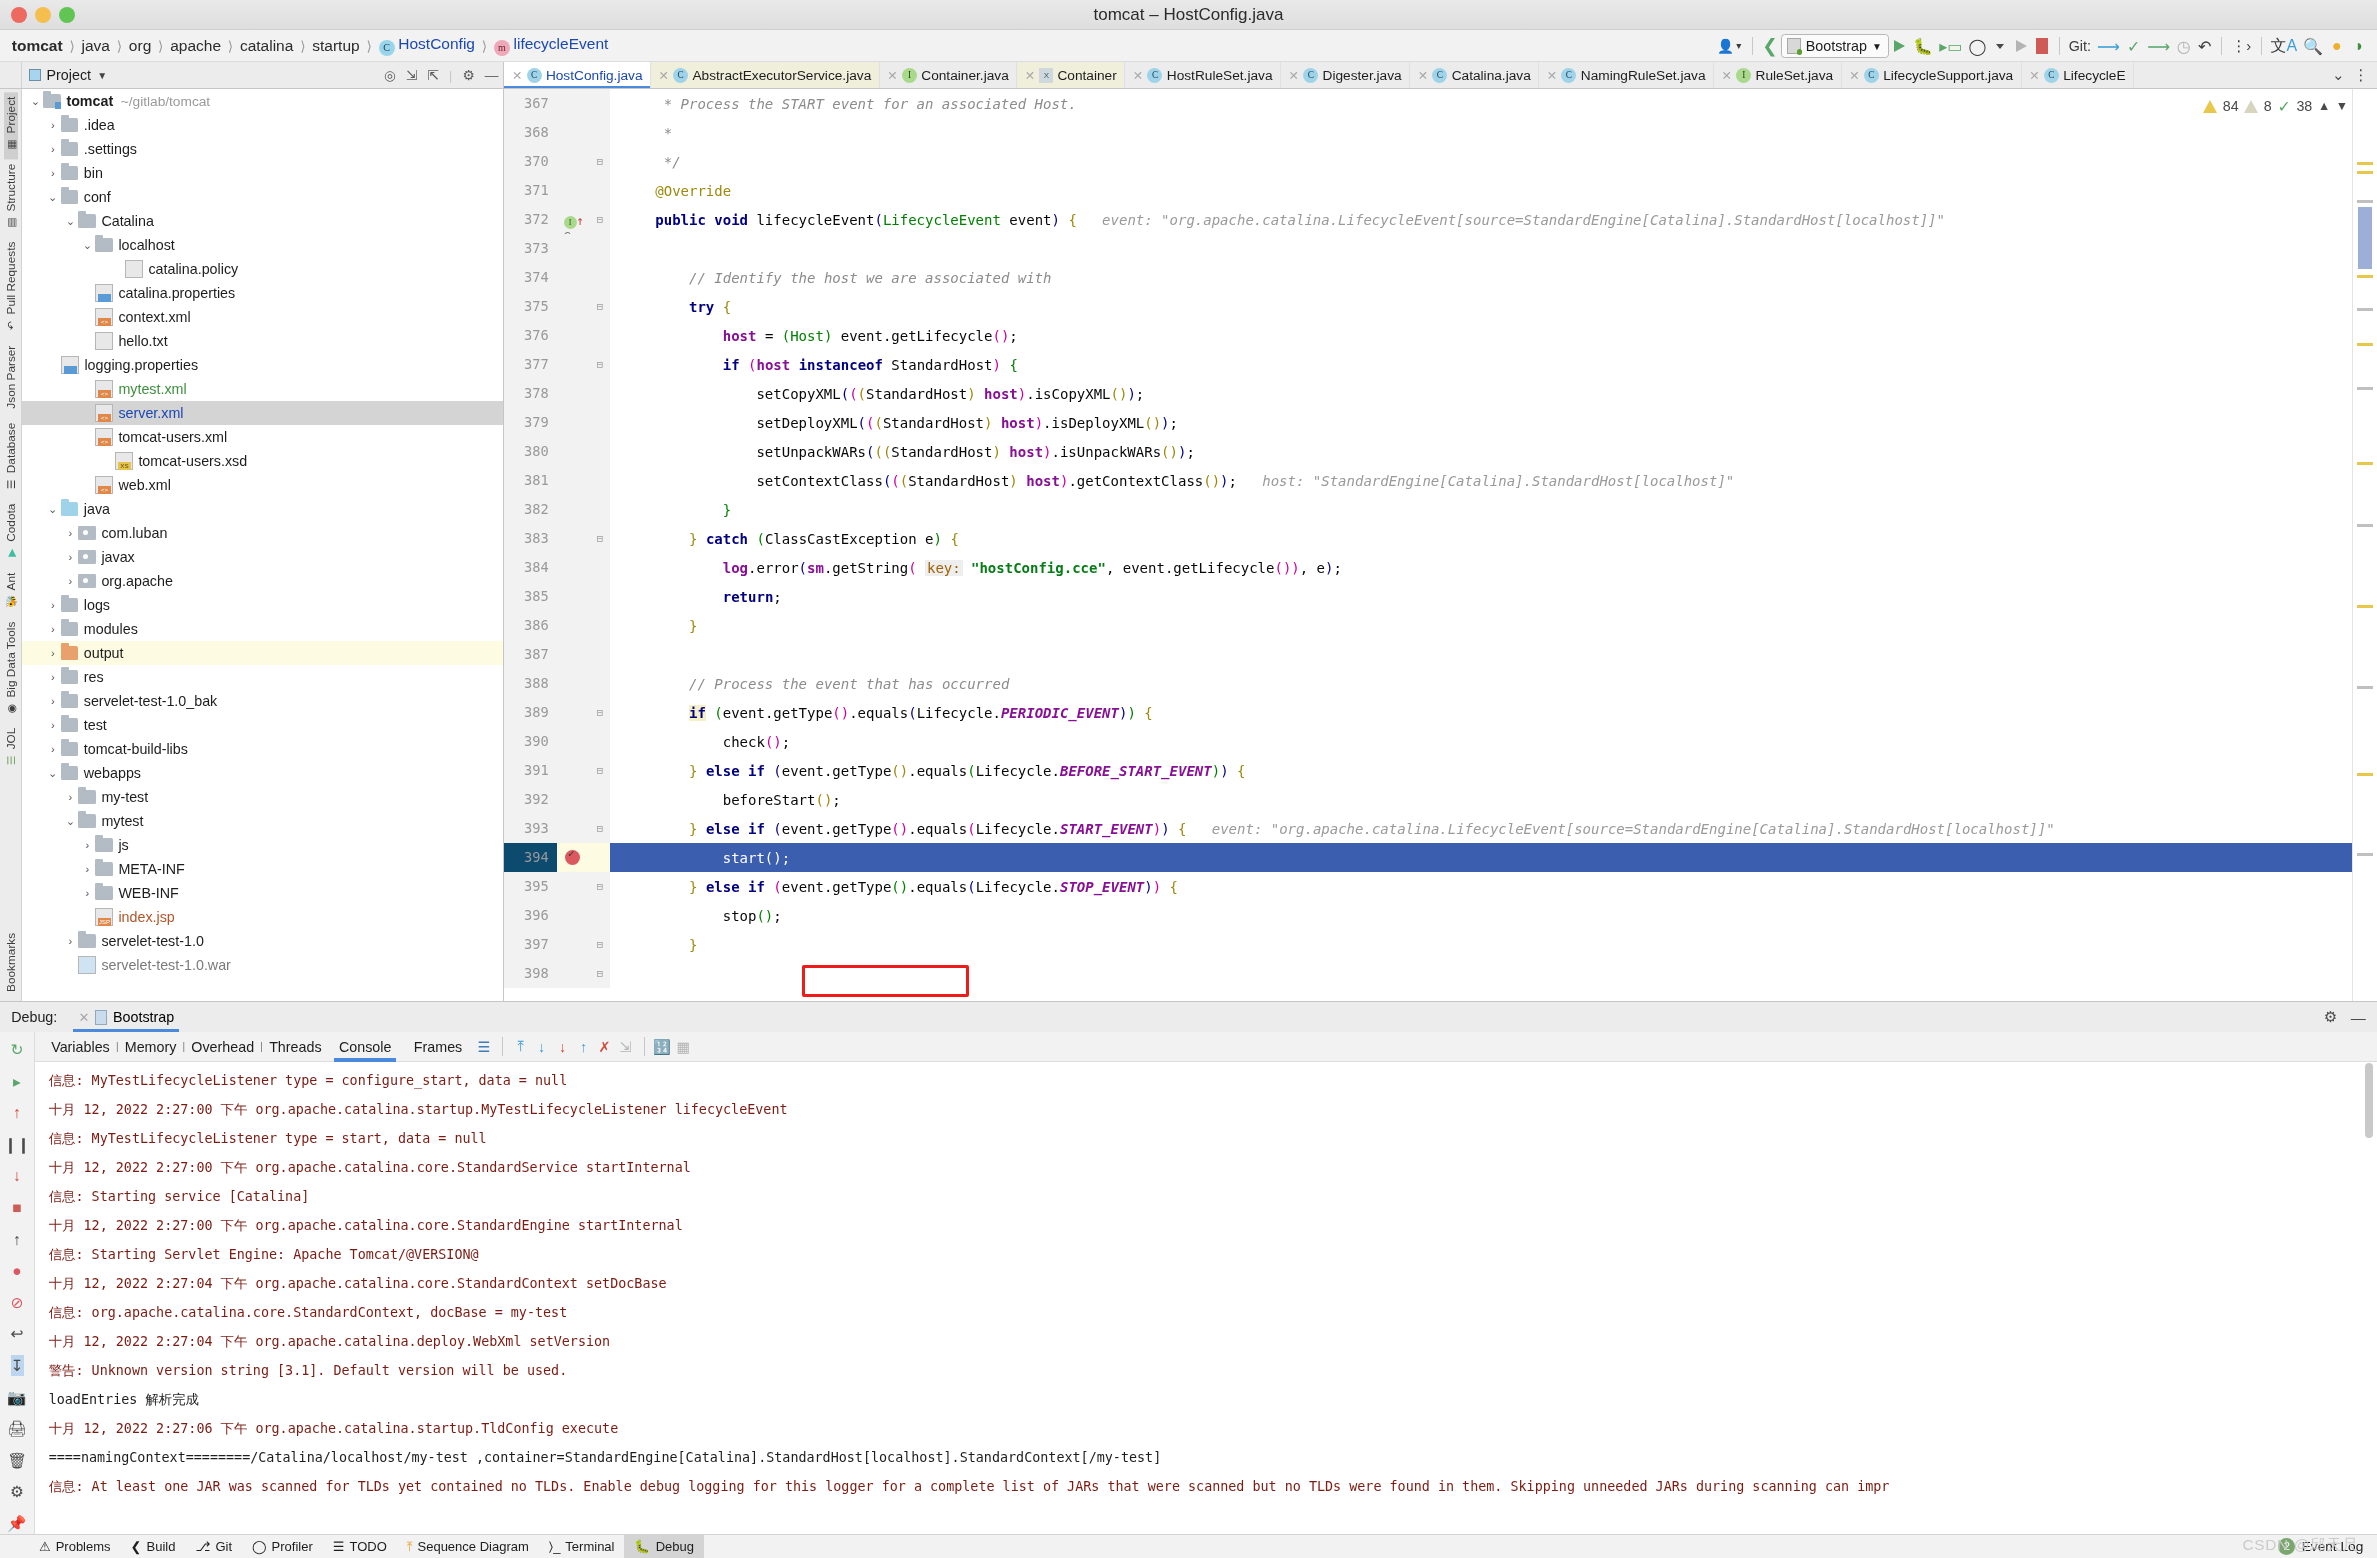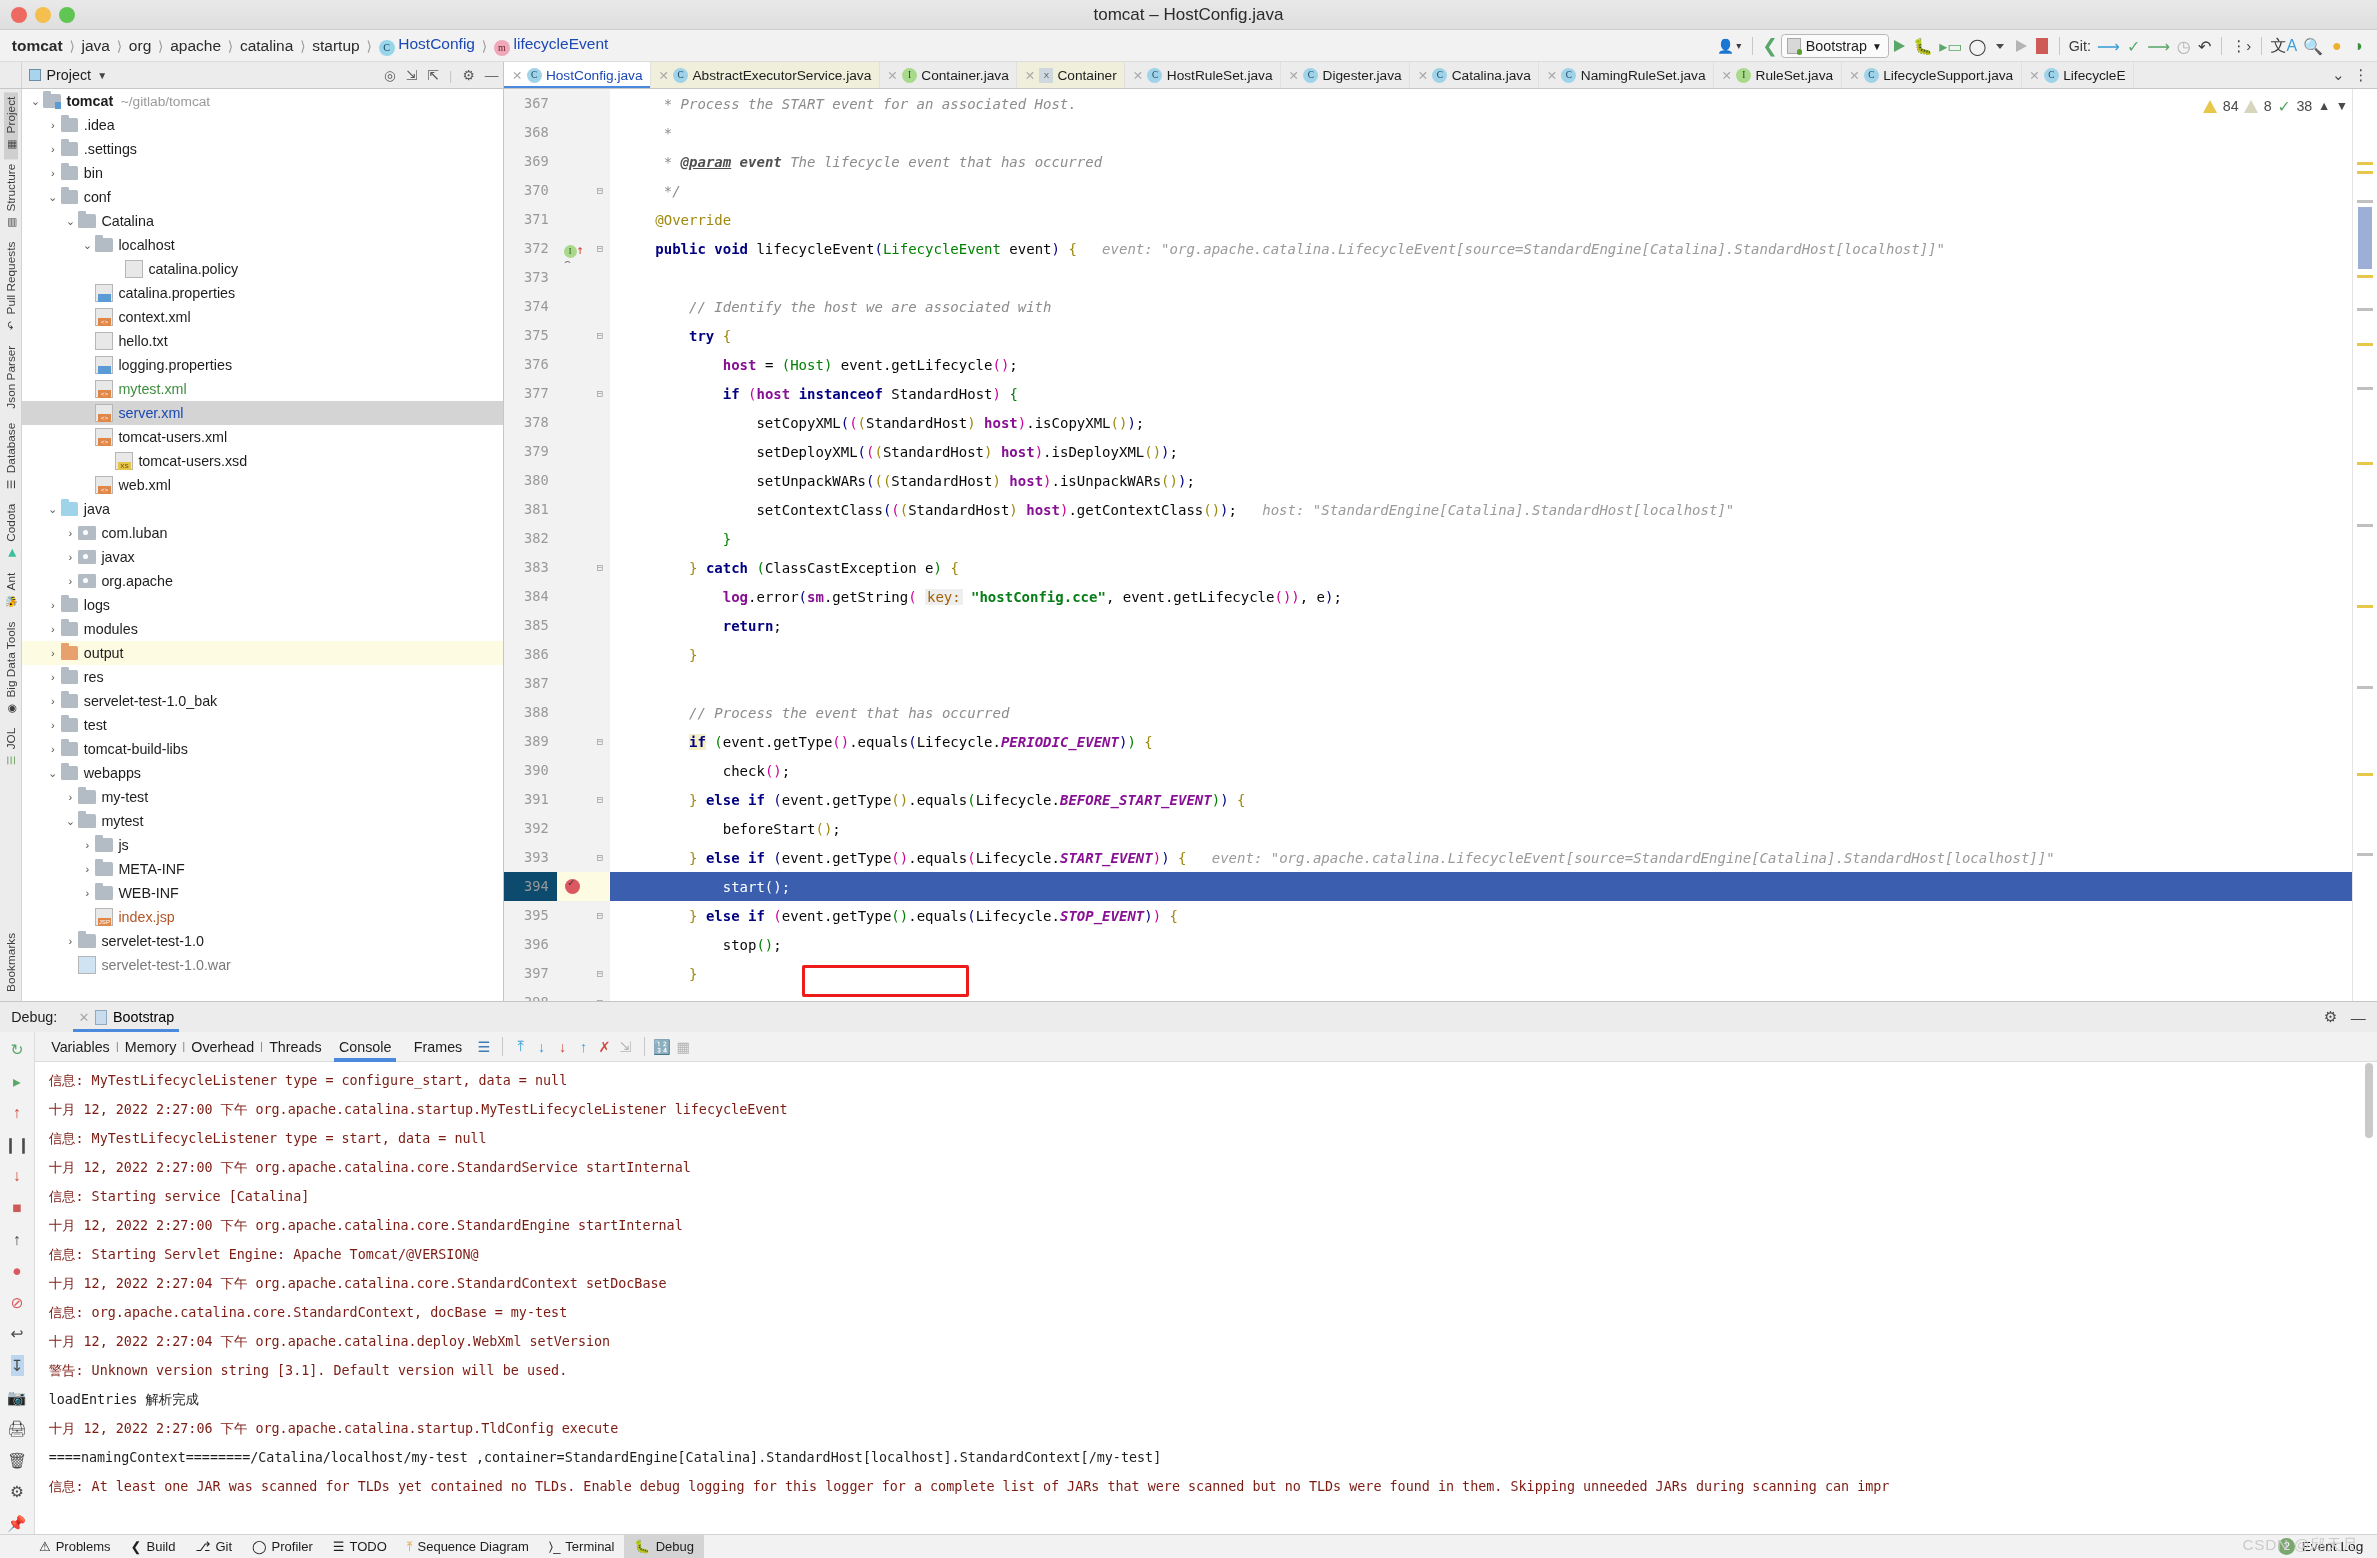--- a/index.html
+++ b/index.html
@@ -508,21 +508,21 @@
           <span class="fico fileico">
             <span class="tag xml">&lt;&gt;</span>
           </span>
           <span class="tname">context.xml</span>
         </div>
         <div class="trow" style="padding-left: 57px;">
           <span class="arrow blank">&nbsp;</span>
           <span class="fico fileico"></span>
           <span class="tname">hello.txt</span>
         </div>
-        <div class="trow" style="padding-left: 57px;">
+        <div class="trow" style="padding-left: 23px;">
           <span class="arrow blank">&nbsp;</span>
           <span class="fico fileico">
             <span class="tag" style="background: rgb(91, 155, 213);"></span>
           </span>
           <span class="tname">logging.properties</span>
         </div>
         <div class="trow" style="padding-left: 57px;">
           <span class="arrow blank">&nbsp;</span>
           <span class="fico fileico">
             <span class="tag xml">&lt;&gt;</span>
@@ -667,26 +667,20 @@
             <div class="gnum">367</div>
             <div class="gicons"></div>
             <div class="gfold"></div>
             <div class="code"><span class="doc">     * Process the START event for an associated Host.</span></div>
           </div>
           <div class="ln">
             <div class="gnum">368</div>
             <div class="gicons"></div>
             <div class="gfold"></div>
             <div class="code"><span class="doc">     *</span></div>
-          </div>
-          <div class="ln">
-            <div class="gnum">369</div>
-            <div class="gicons"></div>
-            <div class="gfold"></div>
-            <div class="code"><span class="doc">     * </span><span class="docb" style="text-decoration:underline">@param</span><span class="doc"> </span><span class="docb">event</span><span class="doc"> The lifecycle event that has occurred</span></div>
           </div>
           <div class="ln">
             <div class="gnum">370</div>
             <div class="gicons"></div>
             <div class="gfold">⊟</div>
             <div class="code"><span class="doc">     */</span></div>
           </div>
           <div class="ln">
             <div class="gnum">371</div>
             <div class="gicons"></div>

